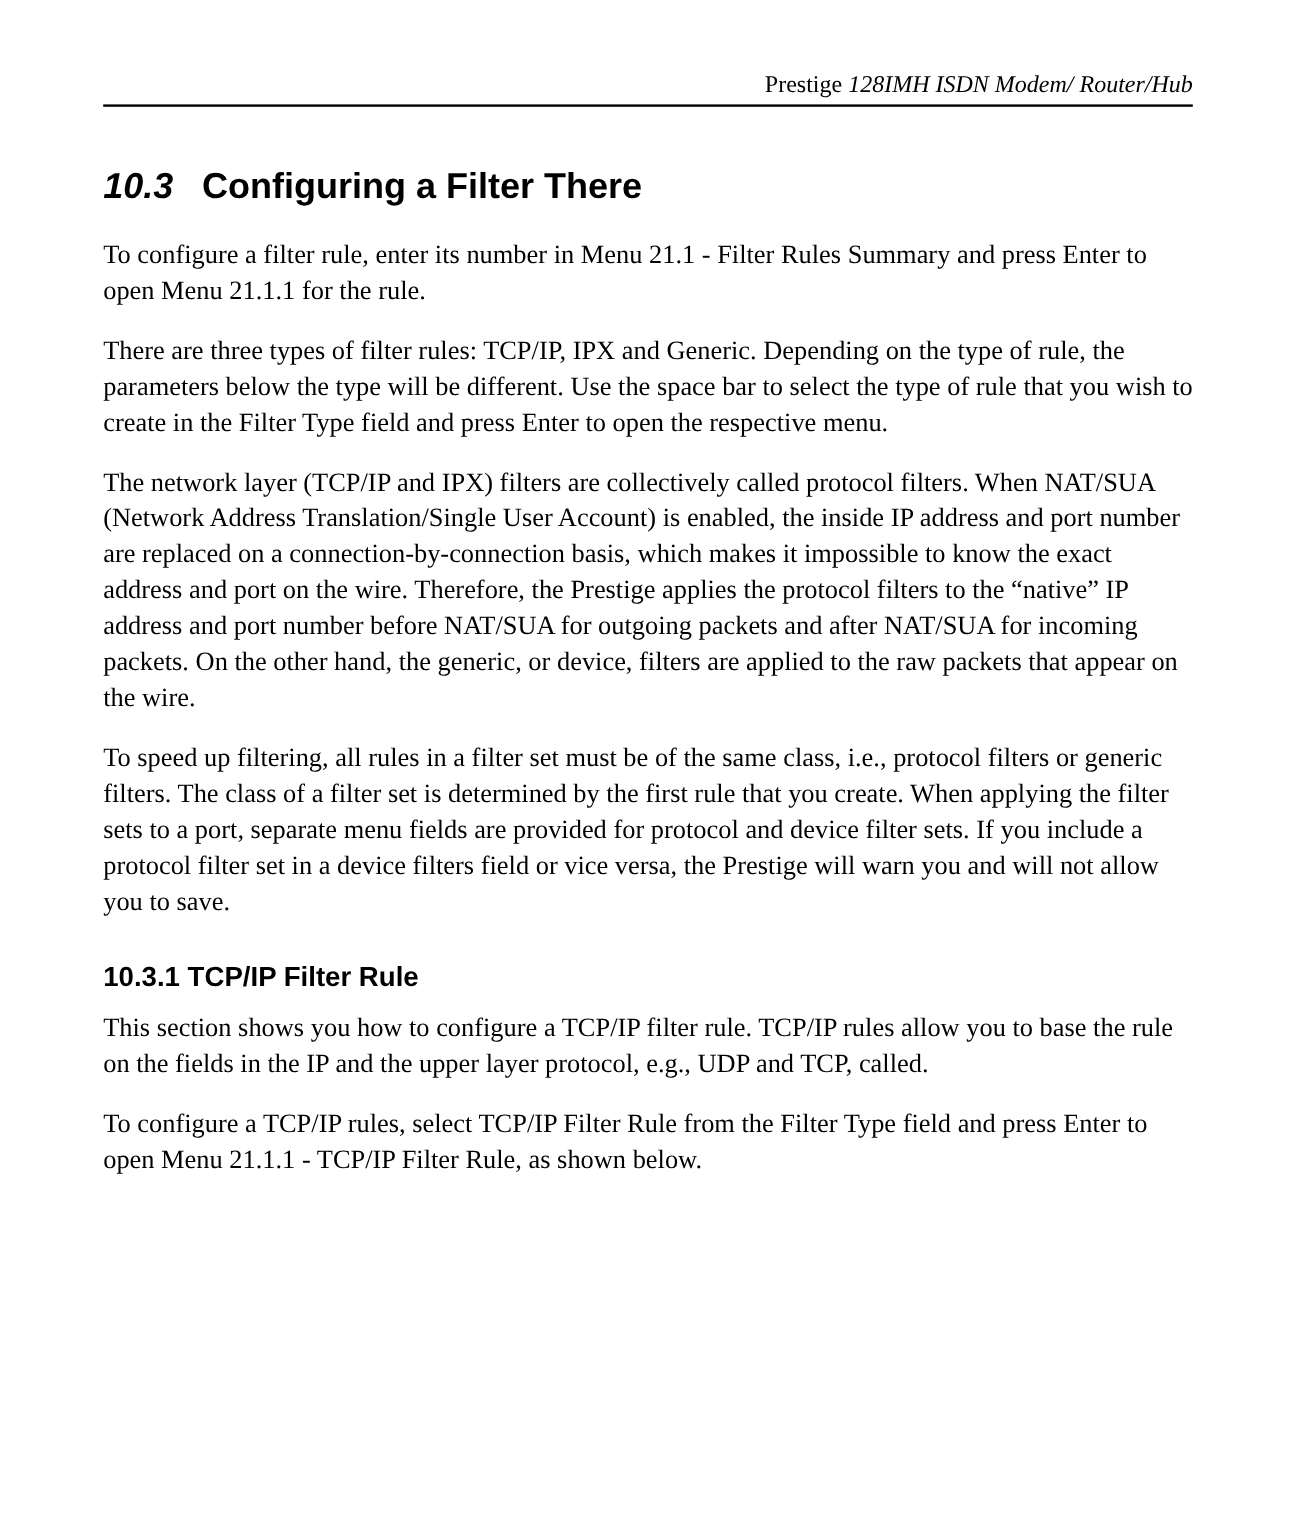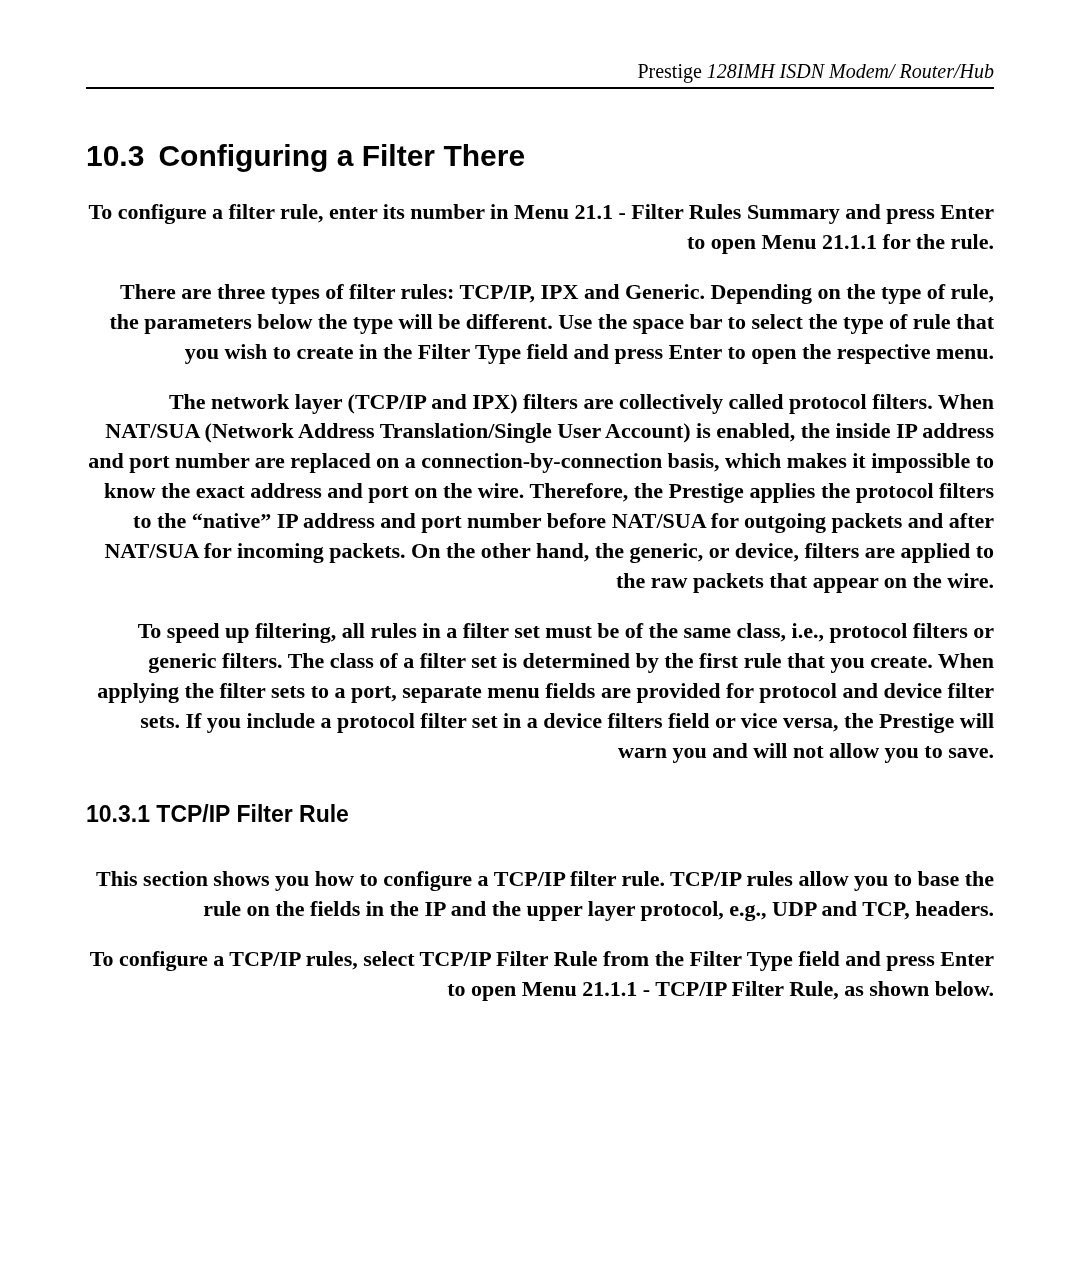--- a/index.html
+++ b/index.html
@@ -37,34 +37,34 @@
   .content {
     flex: 1 0 auto;
   }
   h2.section {
     font-family: Arial, Helvetica, sans-serif;
     font-weight: bold;
     font-size: 30px;
     margin: 50px 0 24px 0;
   }
   h2.section .secnum {
-    margin-right: 14px;
+    margin-right: 24px;
+    font-style: italic;
   }
   h3.subsection {
     font-family: Arial, Helvetica, sans-serif;
     font-weight: bold;
     font-size: 23px;
-    margin: 36px 0 36px 0;
+    margin: 36px 0 13px 0;
   }
   p.body {
     font-size: 22px;
     line-height: 1.36;
     margin: 0 0 20px 0;
-    text-align: right;
-    font-weight: bold;
+    text-align: left;
   }
   .footer-block {
     margin-top: auto;
   }
   .rule-bottom {
     border: none;
     border-top: 2px solid #000;
     margin: 0 0 10px 0;
   }
   .footer {
@@ -95,19 +95,19 @@
     <p class="body">To configure a filter rule, enter its number in Menu 21.1 - Filter Rules Summary and press Enter to open Menu 21.1.1 for the rule.</p>
     <p class="body">There are three types of filter rules: TCP/IP, IPX and Generic.  Depending on the type of rule, the parameters below the type will be different.  Use the space bar to select the type of rule that you wish to create in the Filter Type field and press Enter to open the respective menu.</p>
     <p class="body">The network layer (TCP/IP and IPX) filters are collectively called protocol filters. When NAT/SUA (Network Address Translation/Single User Account) is enabled, the inside IP address and port number are replaced on a connection-by-connection basis, which makes it impossible to know the exact address and port on the wire.  Therefore, the Prestige applies the protocol filters to the “native” IP address and port number before NAT/SUA for outgoing packets and after NAT/SUA for incoming packets.  On the other hand, the generic, or device, filters are applied to the raw packets that appear on the wire.</p>
     <p class="body">To speed up filtering, all rules in a filter set must be of the same class, i.e., protocol filters or generic filters.  The class of a filter set is determined by the first rule that you create.  When applying the filter sets to a port, separate menu fields are provided for protocol and device filter sets.  If you include a protocol filter set in a device filters field or vice versa, the Prestige will warn you and will not allow you to save.</p>
 
     <h3 class="subsection">
       <span>10.3.1</span>
       <span>TCP/IP Filter Rule</span>
     </h3>
 
-    <p class="body">This section shows you how to configure a TCP/IP filter rule.  TCP/IP rules allow you to base the rule on the fields in the IP and the upper layer protocol, e.g., UDP and TCP, headers.</p>
+    <p class="body">This section shows you how to configure a TCP/IP filter rule.  TCP/IP rules allow you to base the rule on the fields in the IP and the upper layer protocol, e.g., UDP and TCP, called.</p>
     <p class="body">To configure a TCP/IP rules, select TCP/IP Filter Rule from the Filter Type field and press Enter to open Menu 21.1.1 - TCP/IP Filter Rule, as shown below.</p>
 
   </div>
 
 
 </div>
 
 </body></html>

